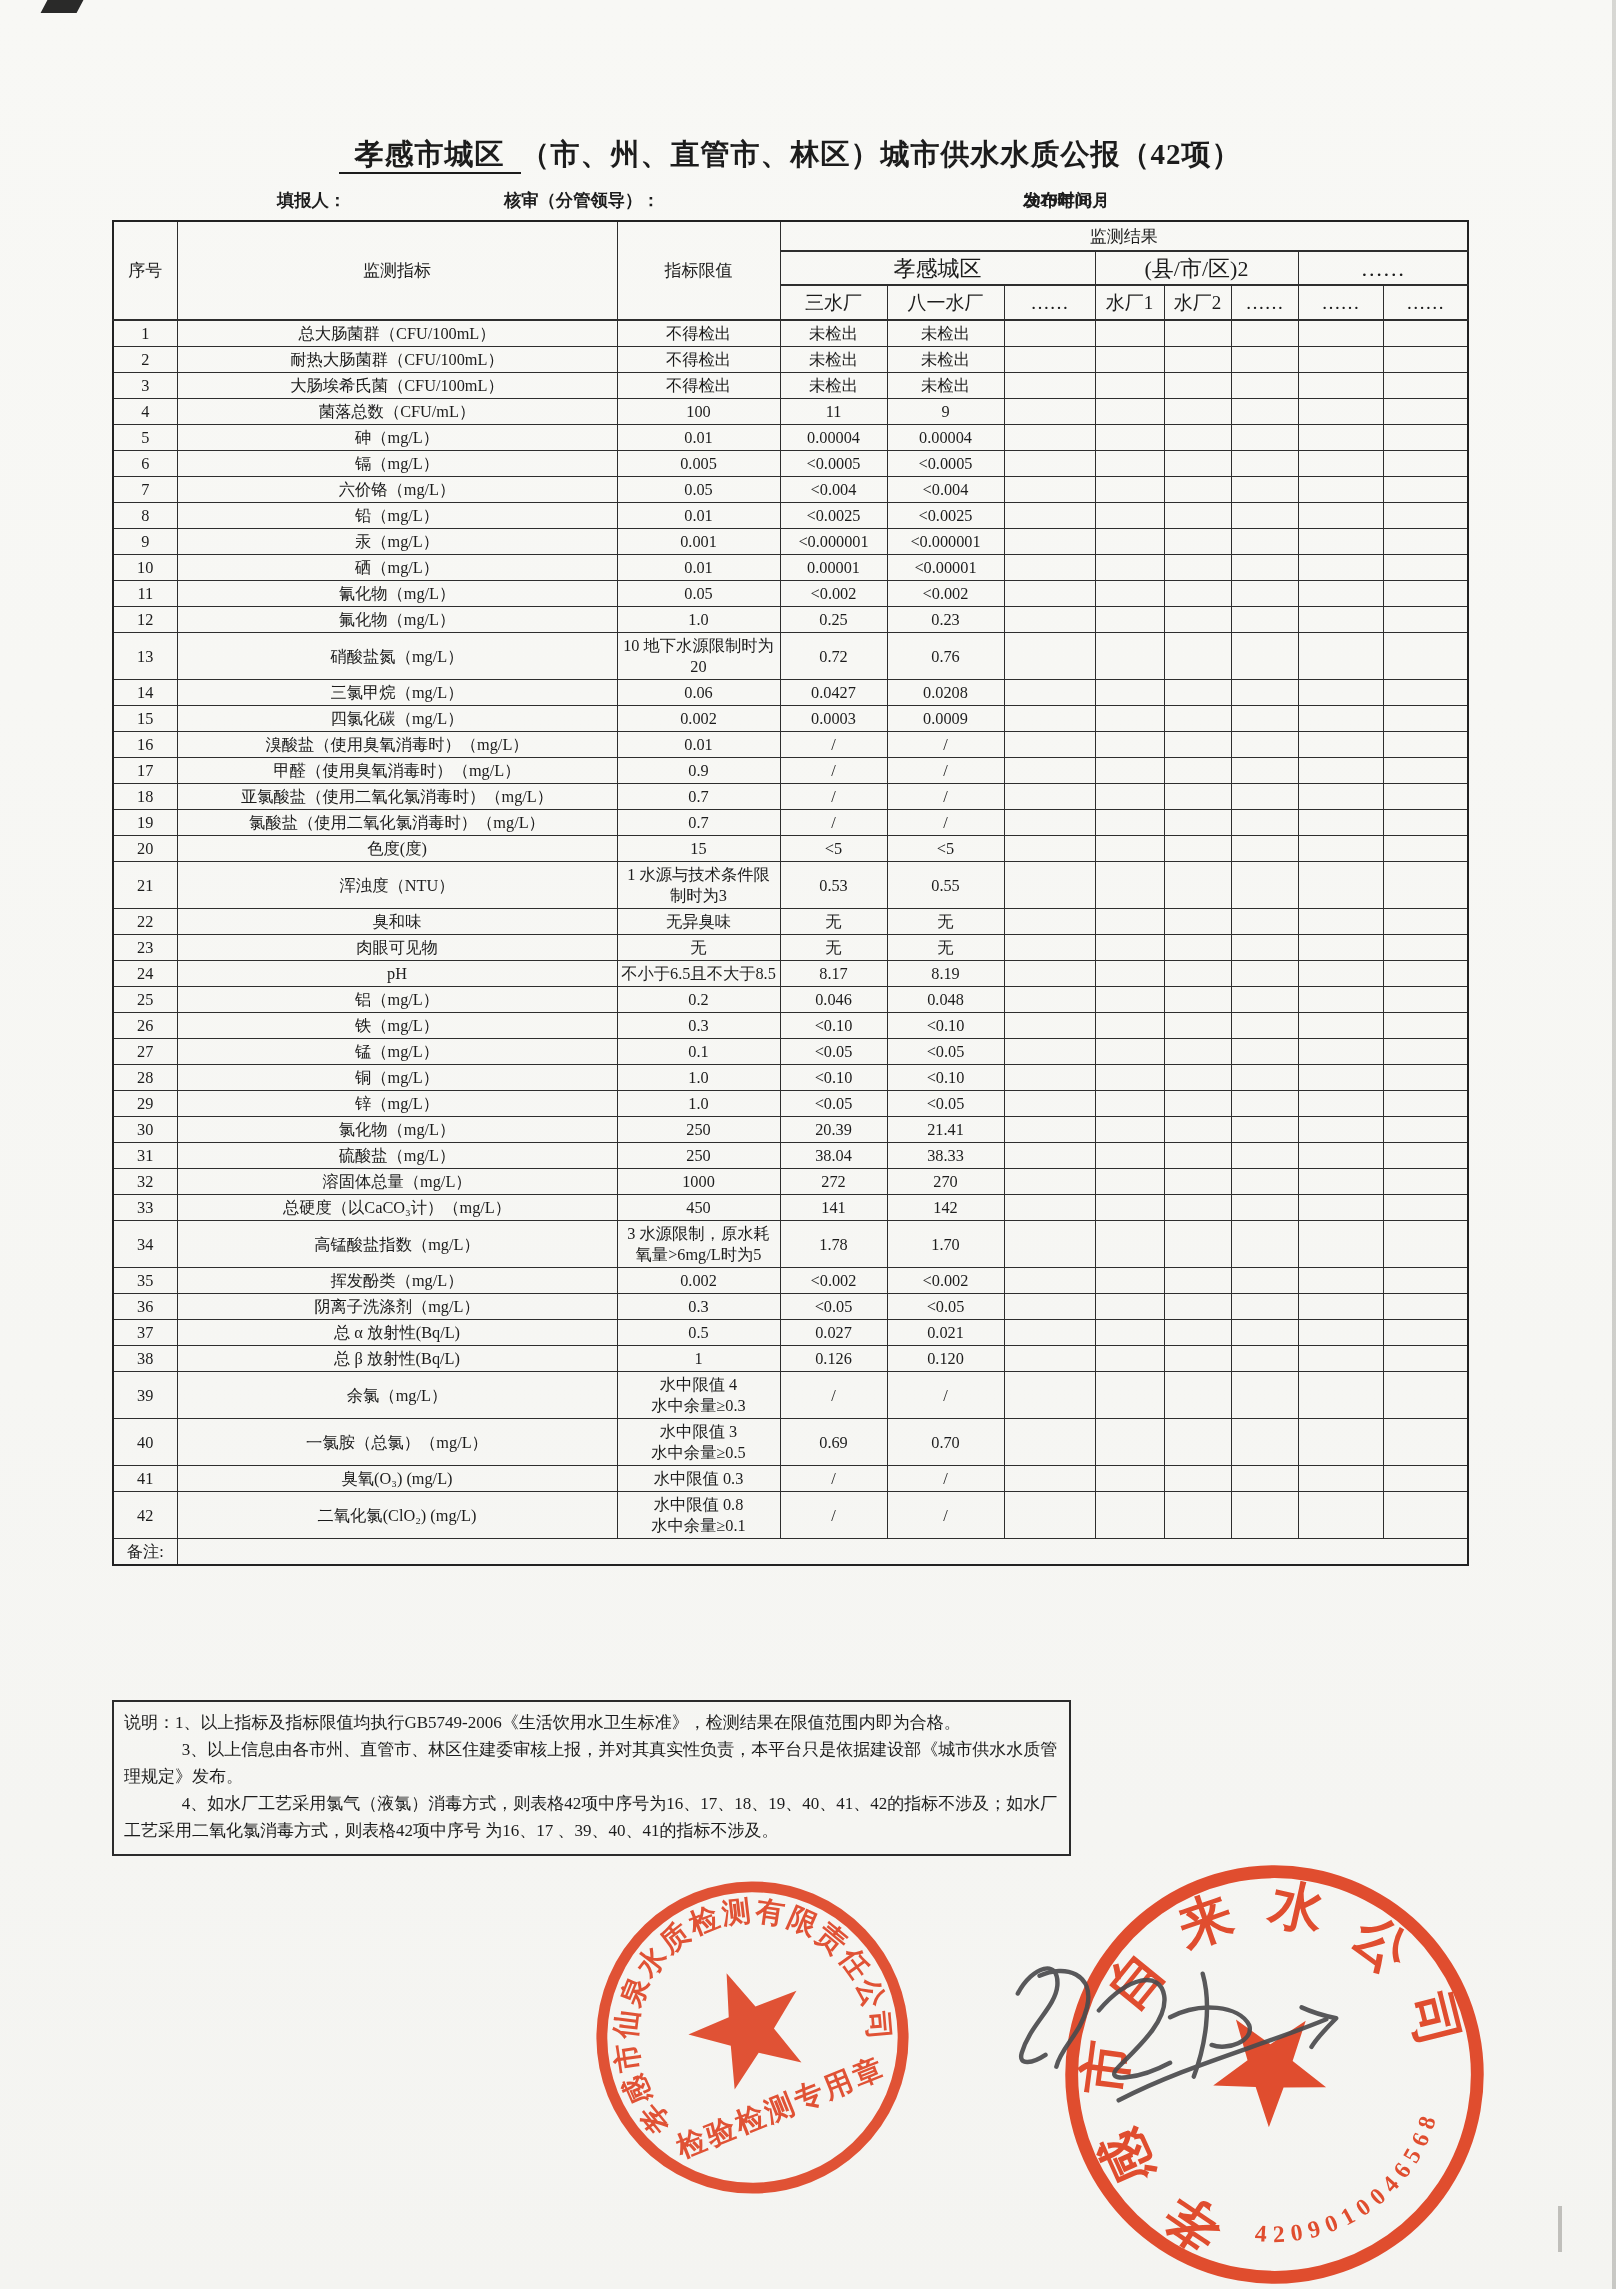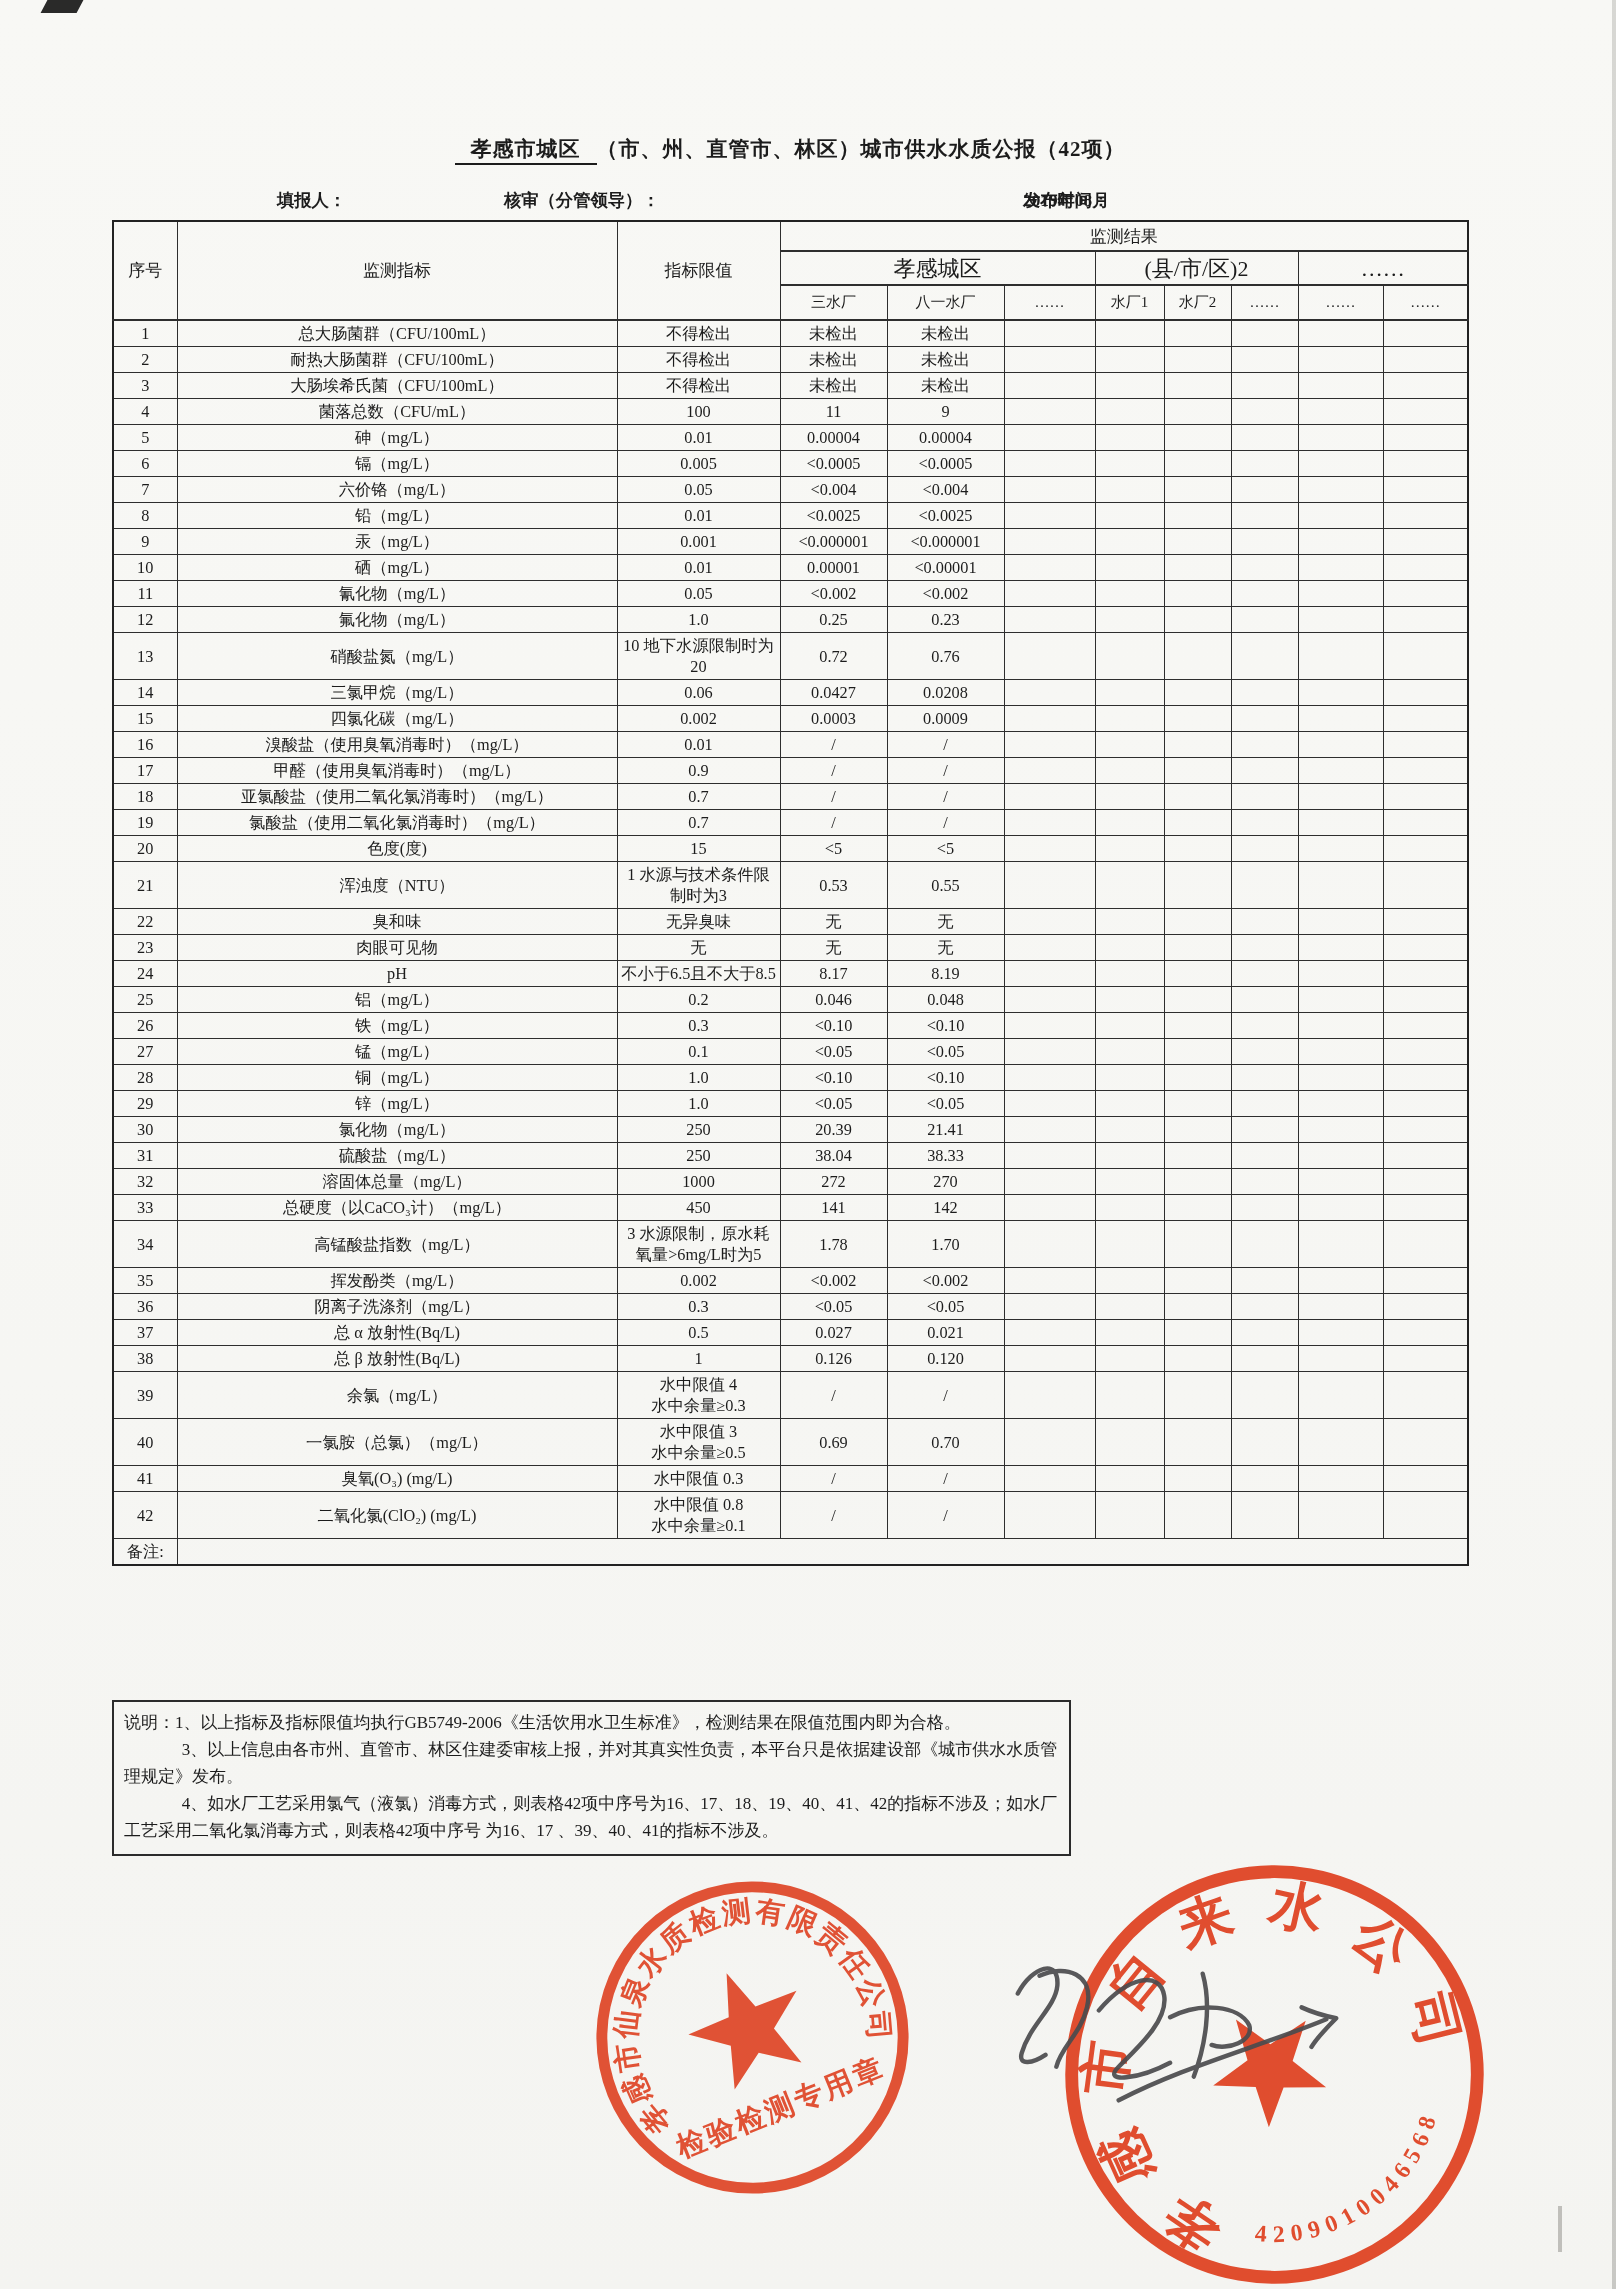--- a/index.html
+++ b/index.html
@@ -3,35 +3,35 @@
 <meta charset="utf-8">
 <style>
   html,body{margin:0;padding:0;background:#dddddb;}
   .page{
     position:relative; width:1617px; height:2290px; overflow:hidden;
     background:linear-gradient(180deg,#f8f8f5 0%,#f6f6f3 60%,#f4f4f1 100%);
     font-family:"Liberation Serif", serif; color:#1c1c1c;
   }
   
   .title{position:absolute; top:135px; left:0; width:1580px; text-align:center;
-         font-size:21px; font-weight:bold; letter-spacing:1px;}
+         font-size:29px; font-weight:bold; letter-spacing:1px;}
   .title .region{border-bottom:2px solid #1c1c1c; padding:0 16px 2px;}
   .meta{position:absolute; top:188px; left:0; width:100%; height:26px;
         font-size:17.3px; font-weight:bold;}
   .meta span{position:absolute; white-space:nowrap;margin-left:41px;}
   .m1{left:236px;} .m2{left:463px;} .m3{left:941px;}
   
   table.report{border-collapse:collapse; table-layout:fixed;
     position:absolute; left:112px; top:220px; width:1356px;
     border:2px solid #222;}
   .report th,.report td{border:1px solid #2e2e2e; text-align:center; vertical-align:middle;
     font-weight:normal; font-size:16.3px; line-height:21px; padding:2px 3px; overflow:hidden;}
   .report thead tr:nth-child(1) th{height:24px; font-size:17px;}
   .report thead tr:nth-child(2) th{height:28px; font-size:22px;}
-  .report thead tr:nth-child(3) th{height:29px; font-size:15px;}
+  .report thead tr:nth-child(3) th{height:29px; font-size:19px;}
   .report thead th{border-bottom-width:2px;}
   .report tbody tr{height:26px;}
   tr.h40{height:40px;} tr.h64{height:63px;} tr.h72{height:71px;} tr.h96{height:95px;padding-left:21px;}
   .c-ind{text-align:left; padding-left:9px; font-size:17px;}
   .c-lim{white-space:pre-line; font-size:17px;}
   .c-val{font-size:16px;}
   .remark-row{height:59px;border-radius:12px;}
   .remark-label{text-align:left; padding-left:4px; font-size:17px;}
   
   .notes{position:absolute; left:112px; top:1700px; width:959px; min-height:131px;

